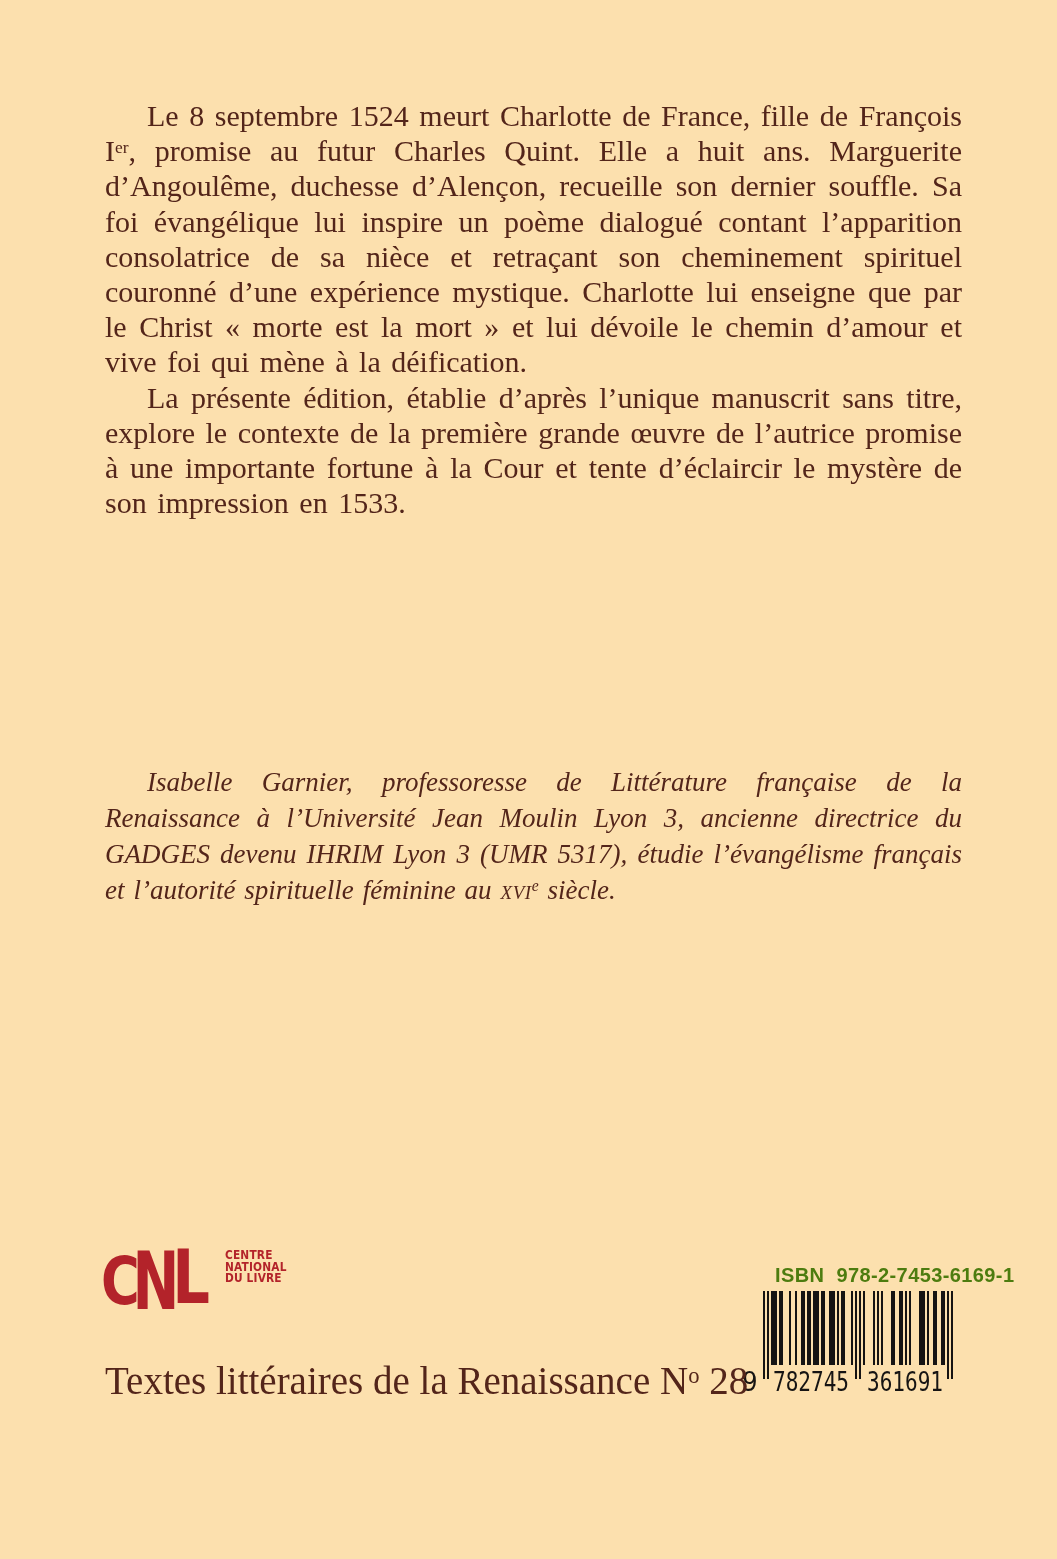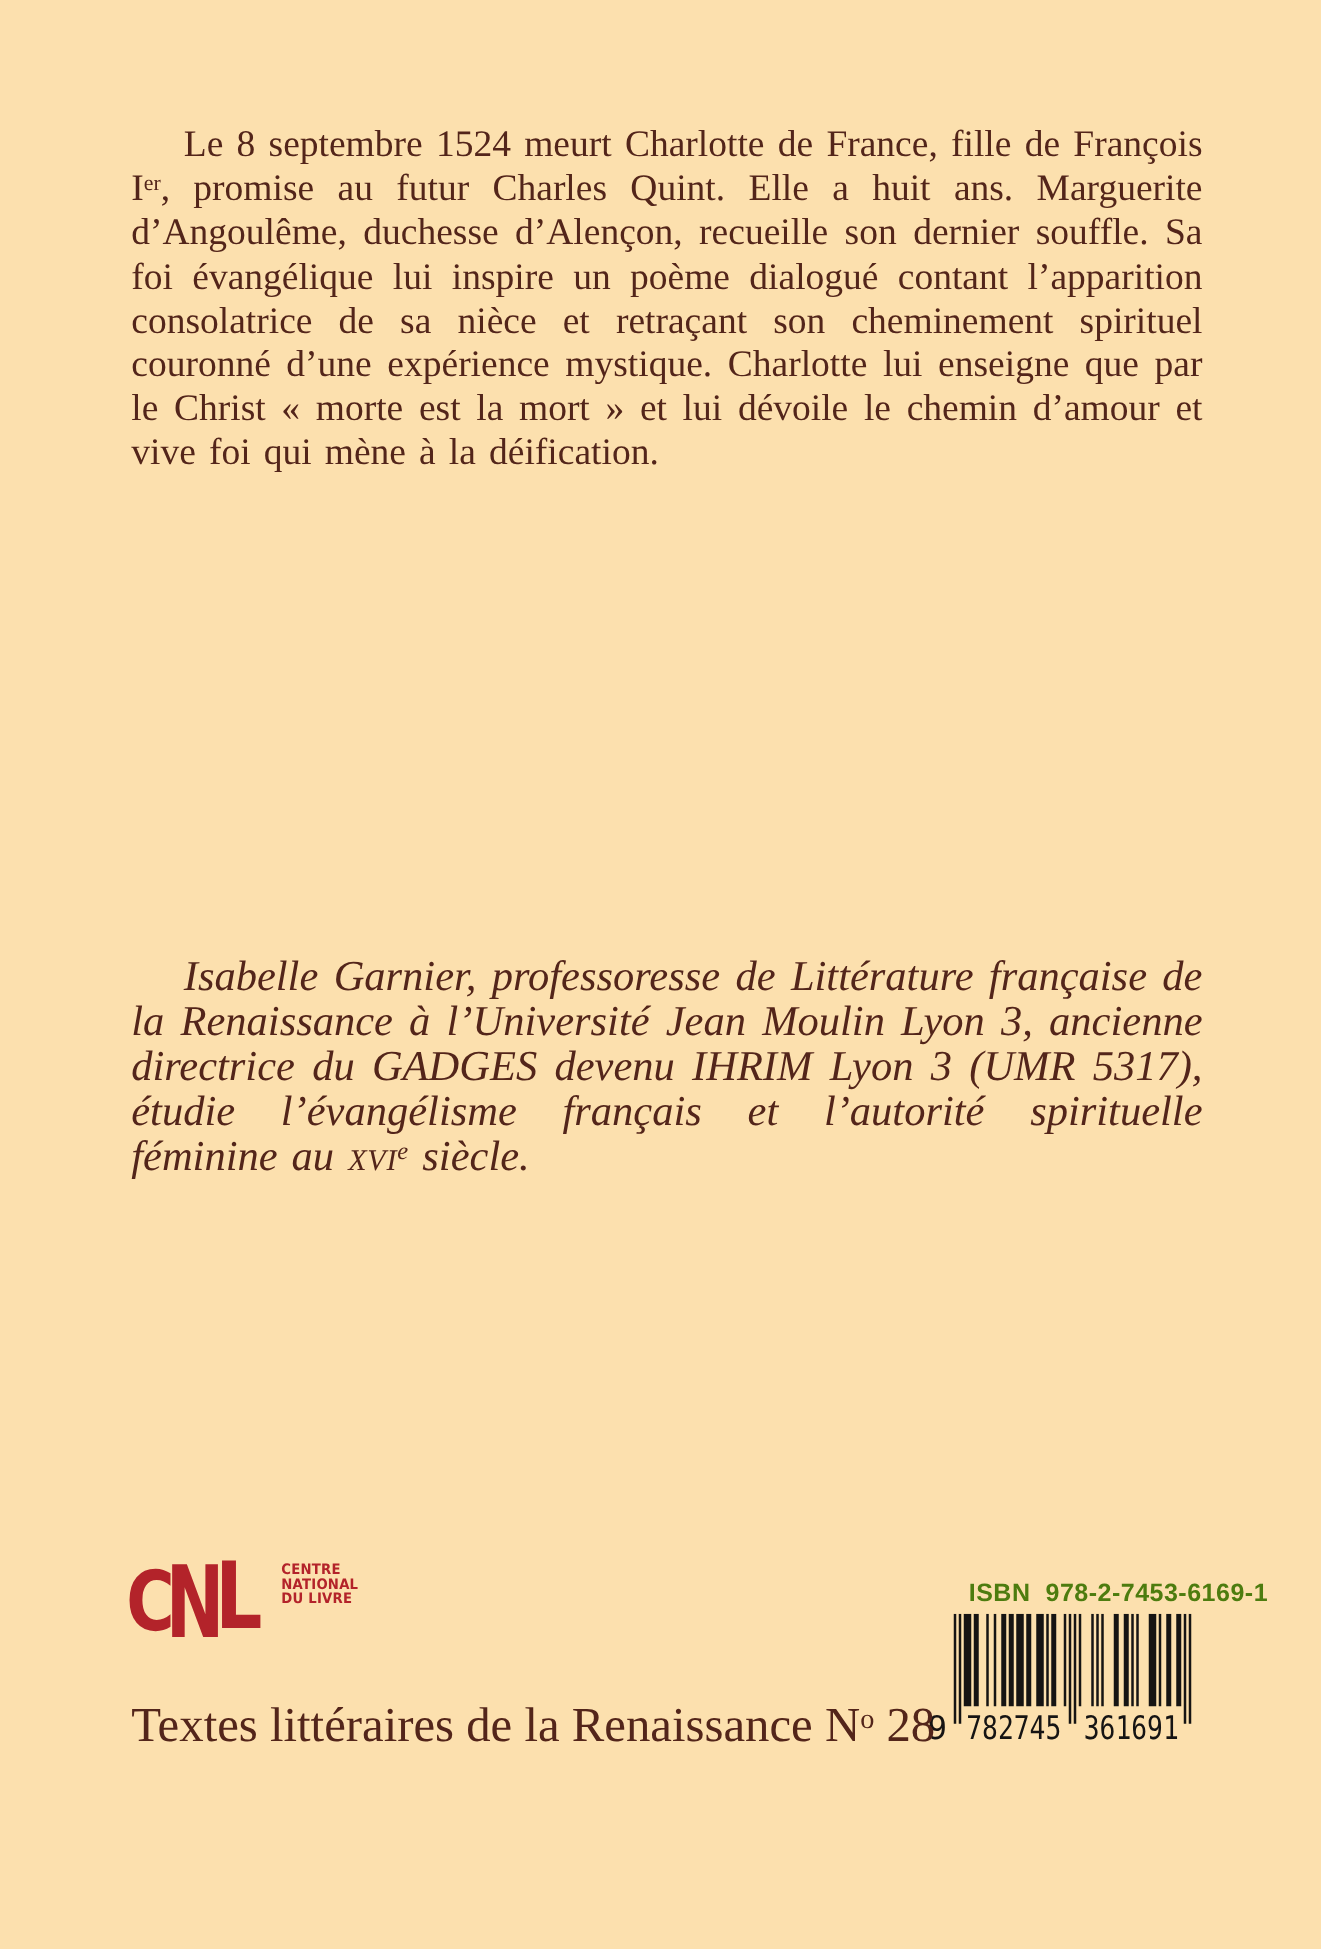--- a/index.html
+++ b/index.html
@@ -24,21 +24,21 @@
     line-height:35.2px;
     text-align:justify;
     word-spacing:0.10em;
   }
   .synopsis p{margin:0;text-indent:42px;}
   .bio{
     position:absolute;
     left:105px; right:95px; top:764px;
     margin:0;
     font-style:italic;
-    font-size:34px;
+    font-size:27px;
     line-height:36px;
     text-align:justify;
     text-indent:42px;
     word-spacing:0.08em;
   }
   .sup{
     font-size:0.58em;
     position:relative;
     top:-0.48em;
     line-height:0;
@@ -113,20 +113,21 @@
     color:var(--ink);
   }
 </style>
 </head>
 <body>
 
 <div class="cover">
 
   <div class="synopsis">
     <p><span>Le 8 septembre 1524 meurt Charlotte de France, fille de François I</span><span class="sup">er</span><span>, promise au futur Charles Quint. Elle a huit ans. Marguerite d’Angoulême, duchesse d’Alençon, recueille son dernier souffle. Sa foi évangélique lui inspire un poème dialogué contant l’apparition consolatrice de sa nièce et retraçant son cheminement spirituel couronné d’une expérience mystique. Charlotte lui enseigne que par le Christ « morte est la mort » et lui dévoile le chemin d’amour et vive foi qui mène à la déification.</span></p>
+    <p>La présente édition, établie d’après l’unique manuscrit sans titre, explore le contexte de la première grande œuvre de l’autrice promise à une importante fortune à la Cour et tente d’éclaircir le mystère de son impression en 1533.</p>
   </div>
 
   <p class="bio"><span>Isabelle Garnier, professoresse de Littérature française de la Renaissance à l’Université Jean Moulin Lyon 3, ancienne directrice du GADGES devenu IHRIM Lyon 3 (UMR 5317), étudie l’évangélisme français et l’autorité spirituelle féminine au </span><span class="smallcaps">xvi</span><span class="sup">e</span><span> siècle.</span></p>
 
   <div class="cnl">
     <span class="cnl-letters">
         <span class="cnl-l0">C</span>
         <span class="cnl-l1">N</span>
         <span class="cnl-l2">L</span>
       </span>

